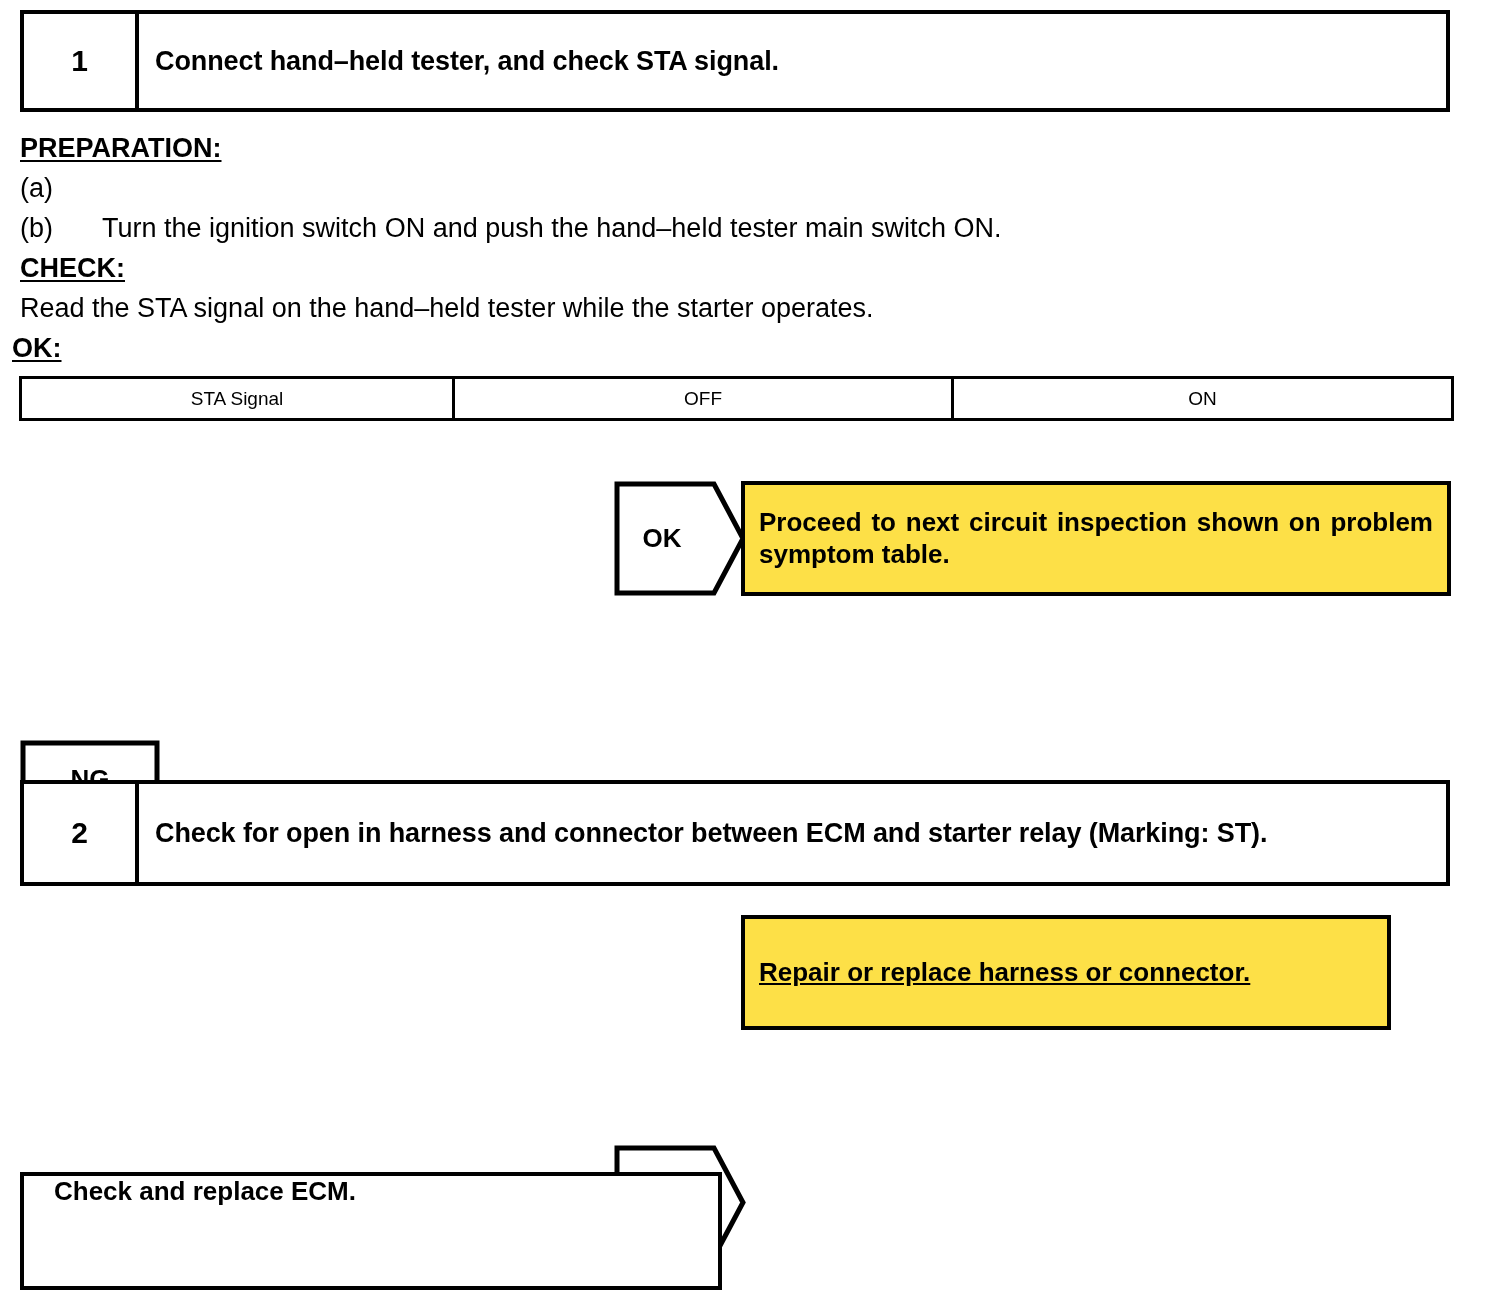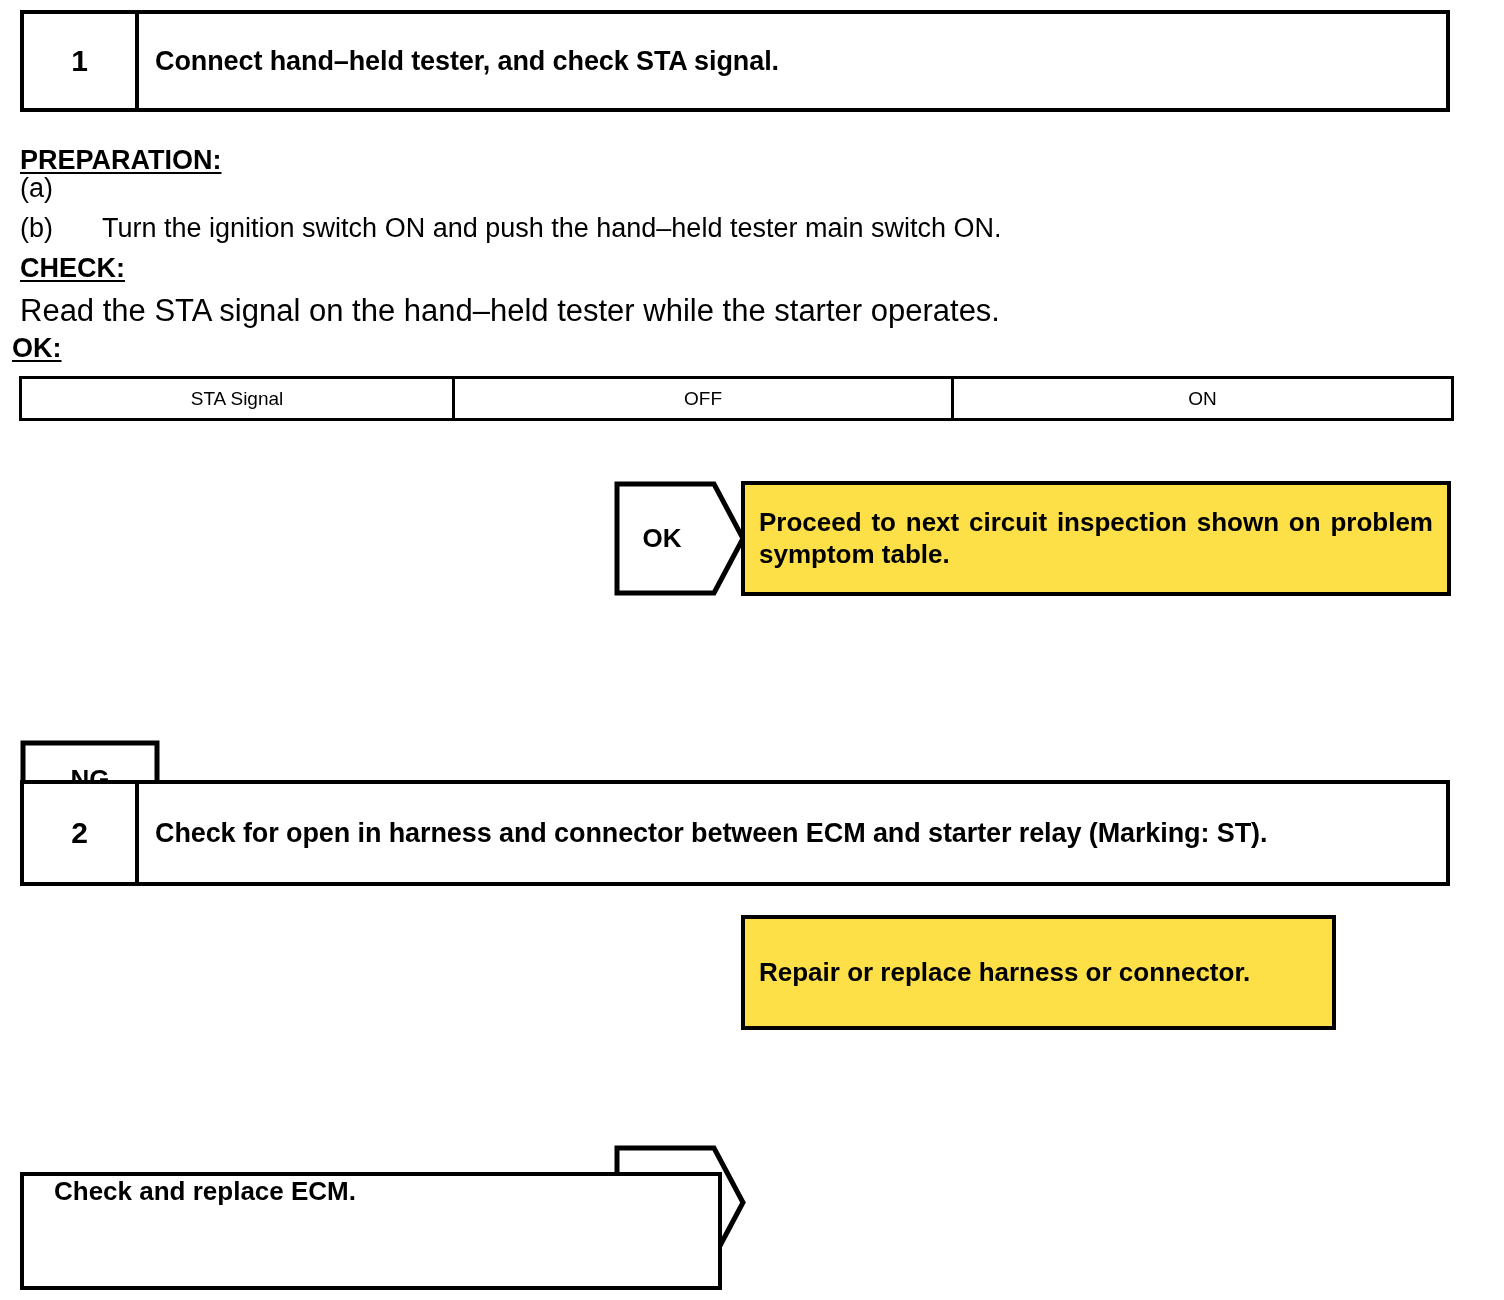--- a/index.html
+++ b/index.html
@@ -18,21 +18,21 @@
     font-size:30px;font-weight:bold;
   }
   .step-title{
     flex:1;display:flex;align-items:center;
     padding:0 16px;font-size:27px;font-weight:bold;line-height:1.22;
     letter-spacing:-0.1px;
   }
 
   
   .sec-head{font-size:27px;font-weight:bold;text-decoration:underline;text-underline-offset:3px;}
-  .body-line{font-size:31px;font-weight:normal;white-space:pre;}
+  .body-line{font-size:27px;font-weight:normal;white-space:pre;}
   .item-row{display:flex;font-size:27px;}
   .item-tag{width:82px;flex:0 0 82px;}
 
   
   .spec-table{border-collapse:collapse;table-layout:fixed;background:#fff;}
   .spec-table td{
     border:3px solid #000;text-align:center;
     font-size:19px;font-weight:normal;height:39px;padding:0 4px;
   }
 
@@ -74,21 +74,21 @@
   }
 </style>
 </head>
 <body>
 
 <div class="abs step-box" style="left:20px;top:10px;width:1430px;height:102px;">
   <div class="step-num">1</div>
   <div class="step-title">Connect hand–held tester, and check STA signal.</div>
 </div>
 
-<div class="abs sec-head" style="left:20px;top:133px;margin-top:12px;">PREPARATION:</div>
+<div class="abs sec-head" style="left:20px;top:133px;">PREPARATION:</div>
 
 <div class="abs item-row" style="left:20px;top:173px;width:1400px;">
   <span class="item-tag">(a)</span>
 </div>
 
 <div class="abs item-row" style="left:20px;top:213px;width:1400px;">
   <span class="item-tag">(b)</span>
   <span>Turn the ignition switch ON and push the hand–held tester main switch ON.</span>
 </div>
 
@@ -136,19 +136,19 @@
   <div class="step-title">Check for open in harness and connector between ECM and starter relay (Marking: ST).</div>
 </div>
 
 <div class="abs chev" style="left:614px;top:915px;">
   <svg width="132" height="115" viewBox="0 0 132 115" aria-hidden="true">
     <polygon points="3,3 100,3 129,57.5 100,112 3,112" fill="#ffffff" stroke="#000000" stroke-width="5"></polygon>
   </svg>
   <div class="chev-label">NG</div>
 </div>
 
-<div class="abs result-box" style="left:741px;top:915px;width:595px;">
+<div class="abs result-box" style="left:741px;top:915px;width:650px;text-decoration:underline;">
   <div class="result-text">Repair or replace harness or connector.</div>
 </div>
 
 <div class="abs term-box" style="left:20px;top:1172px;width:702px;height:118px;">
   <span>Check and replace ECM.</span>
 </div>
 
 </body></html>

